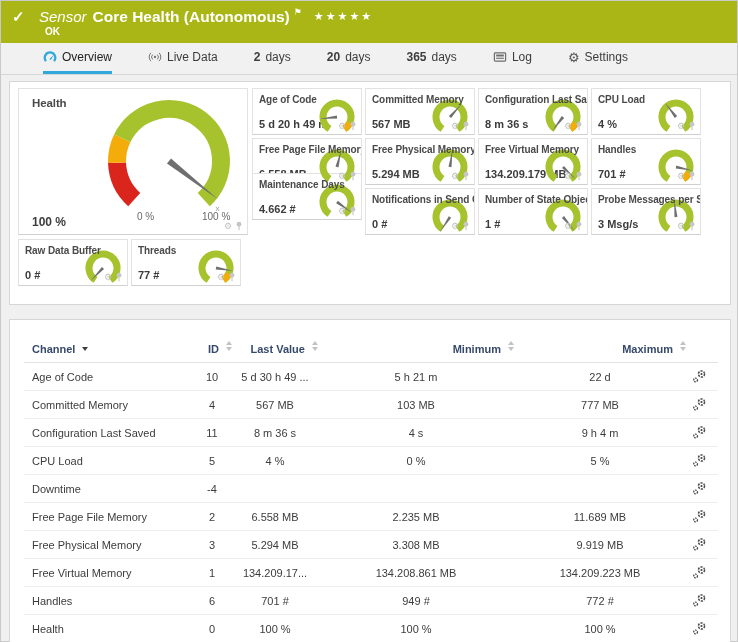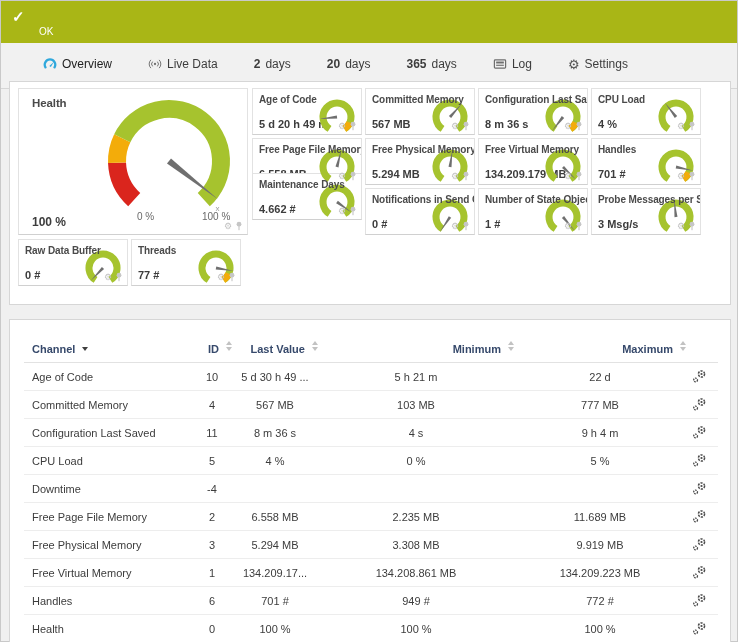--- a/index.html
+++ b/index.html
@@ -11,24 +11,24 @@
        border:1px solid #c9c9c9;background:#f0f0f0;}
 
   
   .titlebar{position:absolute;left:0;top:0;width:100%;height:42px;background:#a9b616;color:#fff;}
   .check{position:absolute;left:11px;top:7px;font-size:15px;font-weight:bold;}
   .title-line{position:absolute;left:38px;top:6px;white-space:nowrap;}
   .kind{font-style:italic;font-size:15px;}
   .title{font-weight:bold;font-size:15.5px;margin-left:6px;}
   .flag{font-size:9px;vertical-align:7px;margin-left:4px;}
   .stars{font-size:11px;letter-spacing:2px;margin-left:12px;vertical-align:2px;}
-  .status{position:absolute;left:38px;top:25px;font-size:10px;font-weight:normal;}
+  .status{position:absolute;left:44px;top:25px;font-size:10px;font-weight:bold;}
 
   
-  .tabbar{position:absolute;left:0;top:42px;width:100%;height:46px;background:#f1f1f1;
+  .tabbar{position:absolute;left:0;top:42px;width:100%;height:32px;background:#f1f1f1;
           border-bottom:1px solid #d6d6d6;display:flex;align-items:stretch;
           padding-left:42px;box-sizing:border-box;gap:36px;}
   .tab{display:flex;align-items:center;gap:5px;font-size:12px;color:#3d3d3d;
        border-bottom:3px solid transparent;box-sizing:border-box;cursor:pointer;white-space:nowrap;}
   .tab.active{border-bottom-color:#2fa8dc;color:#222;}
   .tab-num{font-weight:bold;}
   .tab-icon{display:flex;align-items:center;}
   .tab-icon svg,.tab-icon span{display:block;}
 
   
@@ -73,20 +73,23 @@
   .sort .down{border-top:4px solid #c2c2c2;}
   .sort.dark .down{border-top-color:#3f3f3f;}
 </style>
 </head>
 <body>
 
 <div id="app">
 
   <header class="titlebar">
     <span class="check">✓</span>
+    <div class="title-line">
+      <span class="kind">Sensor</span><span class="title">Core Health (Autonomous)</span><span class="flag">⚑</span><span class="stars">★★★★★</span>
+    </div>
     <div class="status">OK</div>
   </header>
 
   <nav class="tabbar">
       <div class="tab active">
         <span class="tab-icon">
           <svg width="14" height="14" viewBox="0 0 16 16">
             <path d="M2.8 11.8a6 6 0 1 1 10.4 0" fill="none" stroke="#2fa8dc" stroke-width="2.6" stroke-linecap="round"></path>
             <path d="M7.2 10.2 L12.2 5.6 L9 11.4 Z" fill="#2fa8dc"></path>
           </svg>

